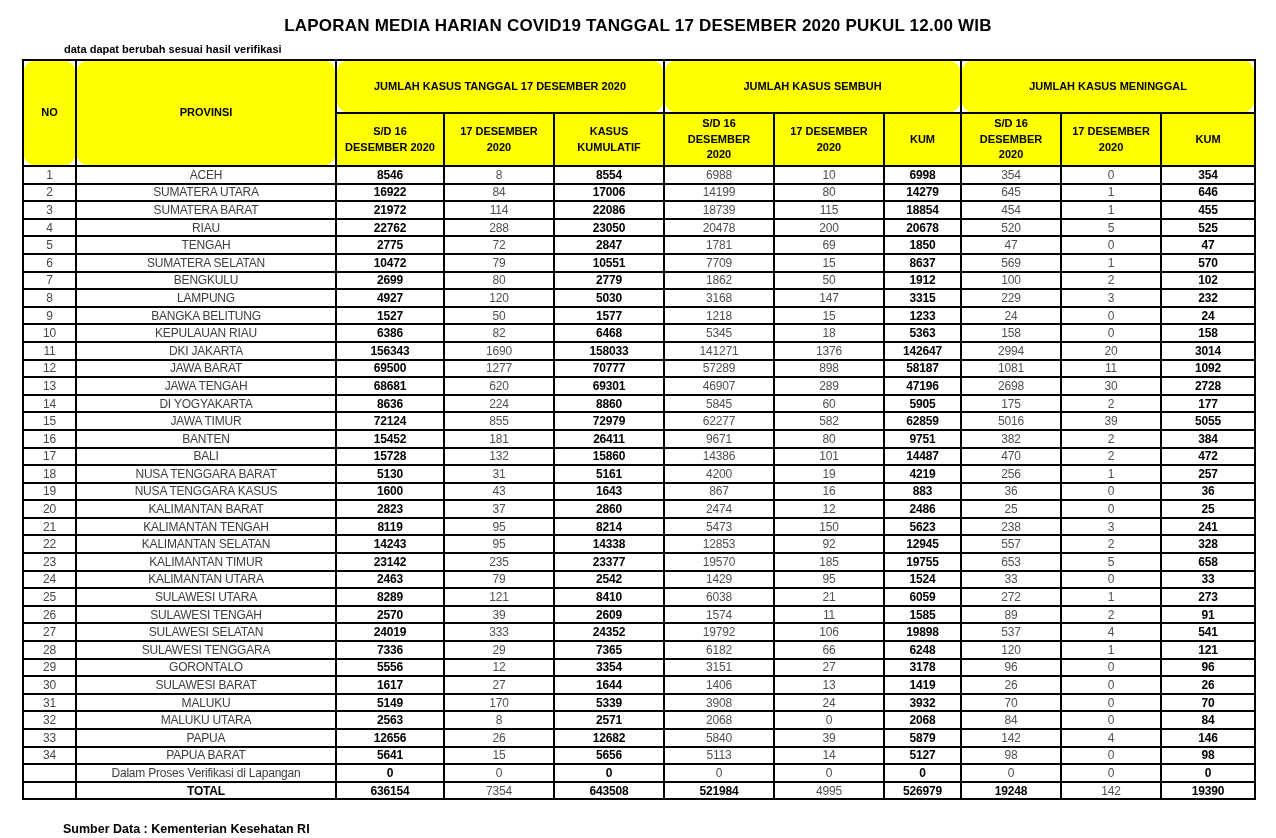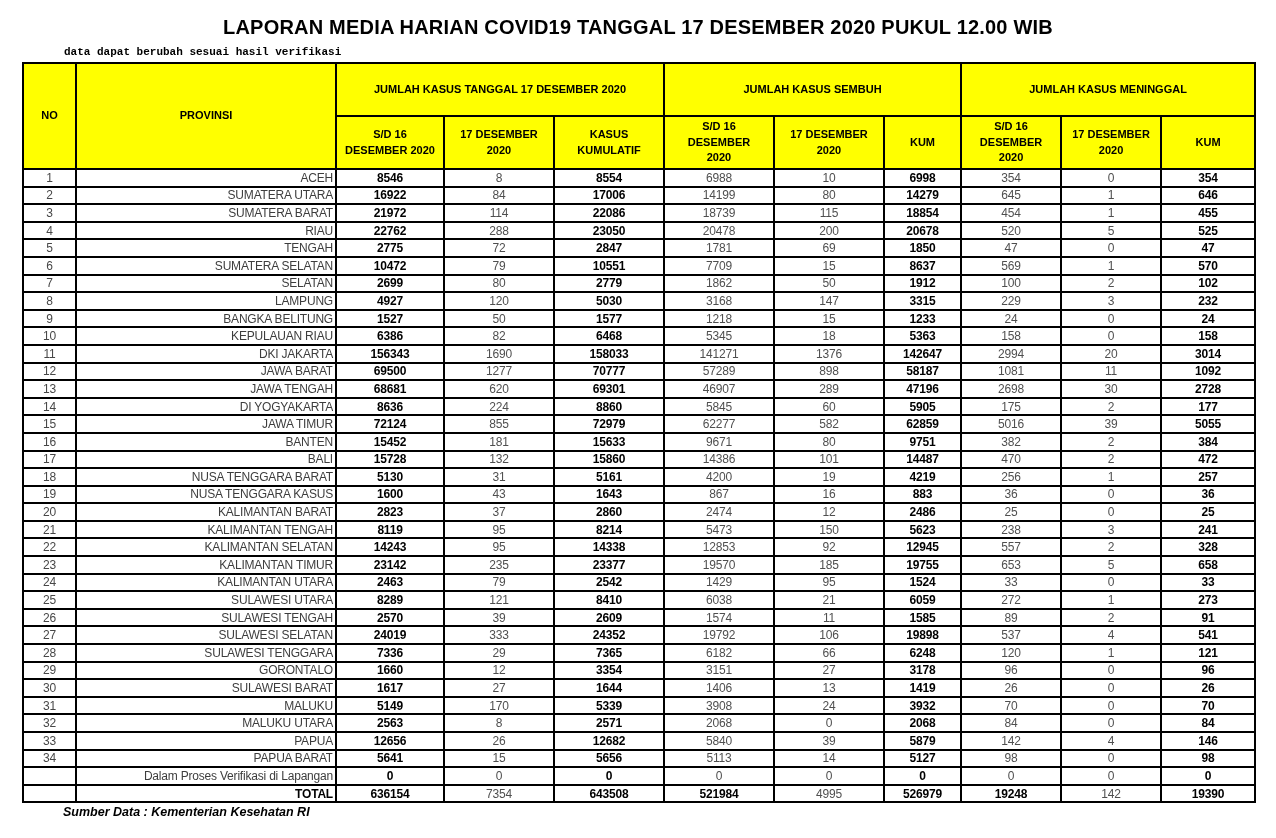--- a/index.html
+++ b/index.html
@@ -8,29 +8,28 @@
     background: #ffffff;
     width: 1276px;
     height: 838px;
     font-family: "Liberation Sans", sans-serif;
     color: #000000;
     overflow: hidden;
   }
   .page-title {
     margin-top: 16px;
     text-align: center;
-    font-size: 20px;
+    font-size: 17px;
     font-weight: bold;
     letter-spacing: 0.2px;
   }
   .verification-note {
     margin: 7px 0 4px 64px;
     font-size: 11px;
     font-weight: bold;
-    font-family: Liberation Mono, monospace;
   }
   table.report {
     border-collapse: collapse;
     table-layout: fixed;
     width: 1232px;
     margin-left: 22px;
     border: 2px solid #000;
   }
   table.report th, table.report td {
     border: 2px solid #000;
@@ -39,42 +38,41 @@
   table.report th {
     background: #ffff00;
     font-size: 11px;
     font-weight: bold;
     text-align: center;
     vertical-align: middle;
     white-space: pre-line;
     line-height: 1.45;
     padding: 0 2px;
   }
-  tr.group-row th { height: 51px; }
+  tr.group-row th { height: 51px; border-radius: 14px; }
   tr.sub-row th   { height: 51px; }
   table.report td {
     height: 15.6px;
     line-height: 14px;
     font-size: 12px;
     padding: 0 2px;
     letter-spacing: -0.2px;
     vertical-align: middle;
     white-space: nowrap;
   }
   td.no   { text-align: center; color: #474747; }
-  td.prov { text-align: right; padding-left: 5px; color: #3d3d3d; border-radius: 7px; }
+  td.prov { text-align: center; padding-left: 5px; color: #3d3d3d; border-radius: 7px; }
   td.num  { text-align: center; }
   .c-bold { font-weight: bold; color: #000000 !important; }
   .c-reg  { font-weight: normal; color: #4f4f4f; }
   tr.total td.prov { color: #000; }
   .source-note {
-    margin: 2px 0 0 63px;
+    margin: 22px 0 0 63px;
     font-size: 12.5px;
     font-weight: bold;
-    font-style: italic;
   }
 </style>
 </head>
 <body>
 
 <div class="page-title">LAPORAN MEDIA HARIAN COVID19 TANGGAL 17 DESEMBER 2020 PUKUL 12.00 WIB</div>
 <div class="verification-note">data dapat berubah sesuai hasil verifikasi</div>
 
 <table class="report">
   <colgroup>
@@ -193,21 +191,21 @@
         <td class="num c-bold">10551</td>
         <td class="num c-reg">7709</td>
         <td class="num c-reg">15</td>
         <td class="num c-bold">8637</td>
         <td class="num c-reg">569</td>
         <td class="num c-reg">1</td>
         <td class="num c-bold">570</td>
       </tr>
       <tr>
         <td class="no">7</td>
-        <td class="prov">SELATAN</td>
+        <td class="prov">BENGKULU</td>
         <td class="num c-bold">2699</td>
         <td class="num c-reg">80</td>
         <td class="num c-bold">2779</td>
         <td class="num c-reg">1862</td>
         <td class="num c-reg">50</td>
         <td class="num c-bold">1912</td>
         <td class="num c-reg">100</td>
         <td class="num c-reg">2</td>
         <td class="num c-bold">102</td>
       </tr>
@@ -313,21 +311,21 @@
         <td class="num c-bold">62859</td>
         <td class="num c-reg">5016</td>
         <td class="num c-reg">39</td>
         <td class="num c-bold">5055</td>
       </tr>
       <tr>
         <td class="no">16</td>
         <td class="prov">BANTEN</td>
         <td class="num c-bold">15452</td>
         <td class="num c-reg">181</td>
-        <td class="num c-bold">15633</td>
+        <td class="num c-bold">26411</td>
         <td class="num c-reg">9671</td>
         <td class="num c-reg">80</td>
         <td class="num c-bold">9751</td>
         <td class="num c-reg">382</td>
         <td class="num c-reg">2</td>
         <td class="num c-bold">384</td>
       </tr>
       <tr>
         <td class="no">17</td>
         <td class="prov">BALI</td>
@@ -480,21 +478,21 @@
         <td class="num c-reg">6182</td>
         <td class="num c-reg">66</td>
         <td class="num c-bold">6248</td>
         <td class="num c-reg">120</td>
         <td class="num c-reg">1</td>
         <td class="num c-bold">121</td>
       </tr>
       <tr>
         <td class="no">29</td>
         <td class="prov">GORONTALO</td>
-        <td class="num c-bold">1660</td>
+        <td class="num c-bold">5556</td>
         <td class="num c-reg">12</td>
         <td class="num c-bold">3354</td>
         <td class="num c-reg">3151</td>
         <td class="num c-reg">27</td>
         <td class="num c-bold">3178</td>
         <td class="num c-reg">96</td>
         <td class="num c-reg">0</td>
         <td class="num c-bold">96</td>
       </tr>
       <tr>

